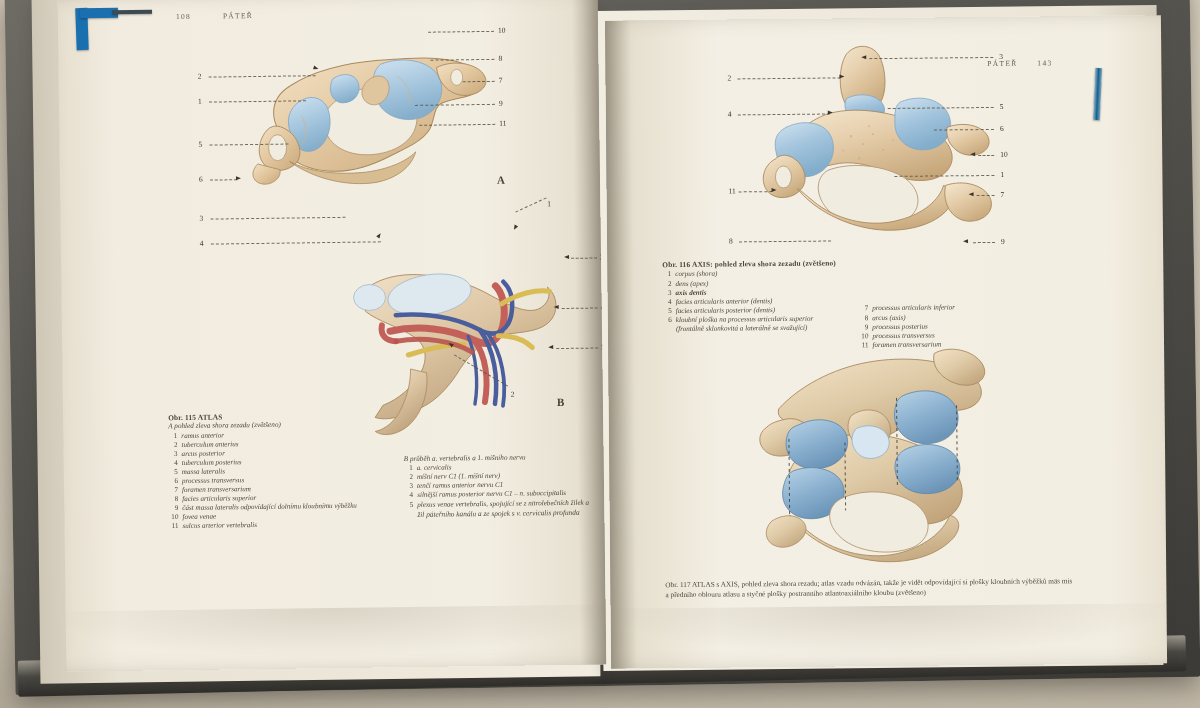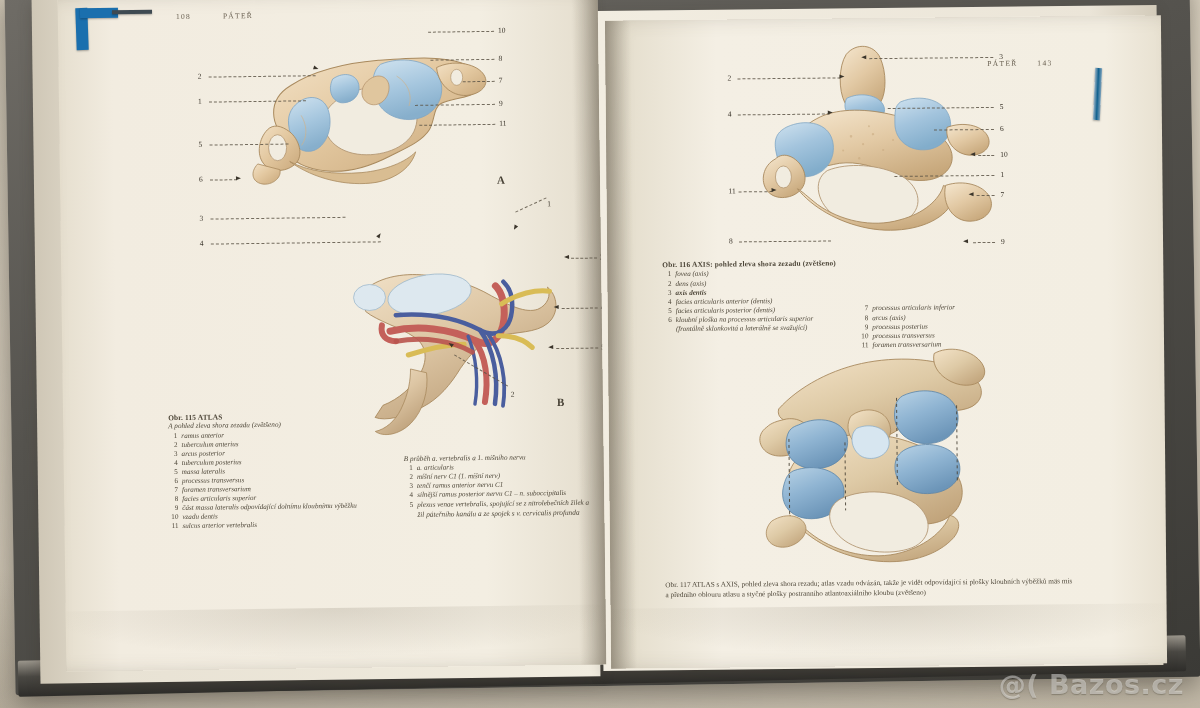--- a/index.html
+++ b/index.html
@@ -433,35 +433,35 @@
         <li>
             <span class="num">8</span>
             <span class="it">facies articularis superior</span>
           </li>
         <li>
             <span class="num">9</span>
             <span class="it">část massa lateralis odpovídající dolnímu kloubnímu výběžku</span>
           </li>
         <li>
             <span class="num">10</span>
-            <span class="it">vzadu dentis</span>
+            <span class="it">fovea venae</span>
           </li>
         <li>
             <span class="num">11</span>
             <span class="it">sulcus arterior vertebralis</span>
           </li>
       </ul>
     </div>
 
     <div class="caption" style="left:340px; top:460px; width:215px;">
       <div class="cap-sub">B  průběh a. vertebralis a 1. míšního nervu</div>
       <ul class="cap-list">
         <li>
             <span class="num">1</span>
-            <span class="it">a. articularis</span>
+            <span class="it">a. cervicalis</span>
           </li>
         <li>
             <span class="num">2</span>
             <span class="it">míšní nerv C1 (1. míšní nerv)</span>
           </li>
         <li>
             <span class="num">3</span>
             <span class="it">tenčí ramus anterior nervu C1</span>
           </li>
         <li>
@@ -585,25 +585,25 @@
     <div class="lbl" style="left:394px; top:220px;">9</div>
     <div class="lead" style="left:366px; top:225px; width:22px;"></div>
     <div class="arrowhead" style="left:356px; top:222px; transform:scaleX(-1);"></div>
 
     <div class="caption" style="left:55px; top:240px; width:460px;">
       <div class="cap-title bold">Obr. 116 AXIS: pohled zleva shora zezadu (zvětšeno)</div>
       <div style="display:flex; gap:46px; margin-top:1px;">
         <ul class="cap-list">
           <li>
               <span class="num">1</span>
-              <span class="it">fovea (axis)</span>
+              <span class="it">corpus (shora)</span>
             </li>
           <li>
               <span class="num">2</span>
-              <span class="it">dens (axis)</span>
+              <span class="it">dens (apex)</span>
             </li>
           <li>
               <span class="num">3</span>
               <span class="bold it">axis dentis</span>
             </li>
           <li>
               <span class="num">4</span>
               <span class="it">facies articularis anterior (dentis)</span>
             </li>
           <li>
@@ -716,15 +716,14 @@
       <div>Obr. 117 ATLAS s AXIS, pohled zleva shora rezadu; atlas vzadu odvázán, takže je vidět odpovídající si plošky kloubních výběžků mäs mis</div>
       <div>a předního oblouru atlasu a styčné plošky postranního atlantoaxiálního kloubu (zvětšeno)</div>
     </div>
   </div>
 
   <div class="marker marker-left-v"></div>
   <div class="marker marker-left-h"></div>
   <div class="marker marker-left-tail"></div>
   <div class="marker marker-right"></div>
 
-  <div class="watermark">@( Bazos.cz</div>
 
 </div>
 
 </body></html>

